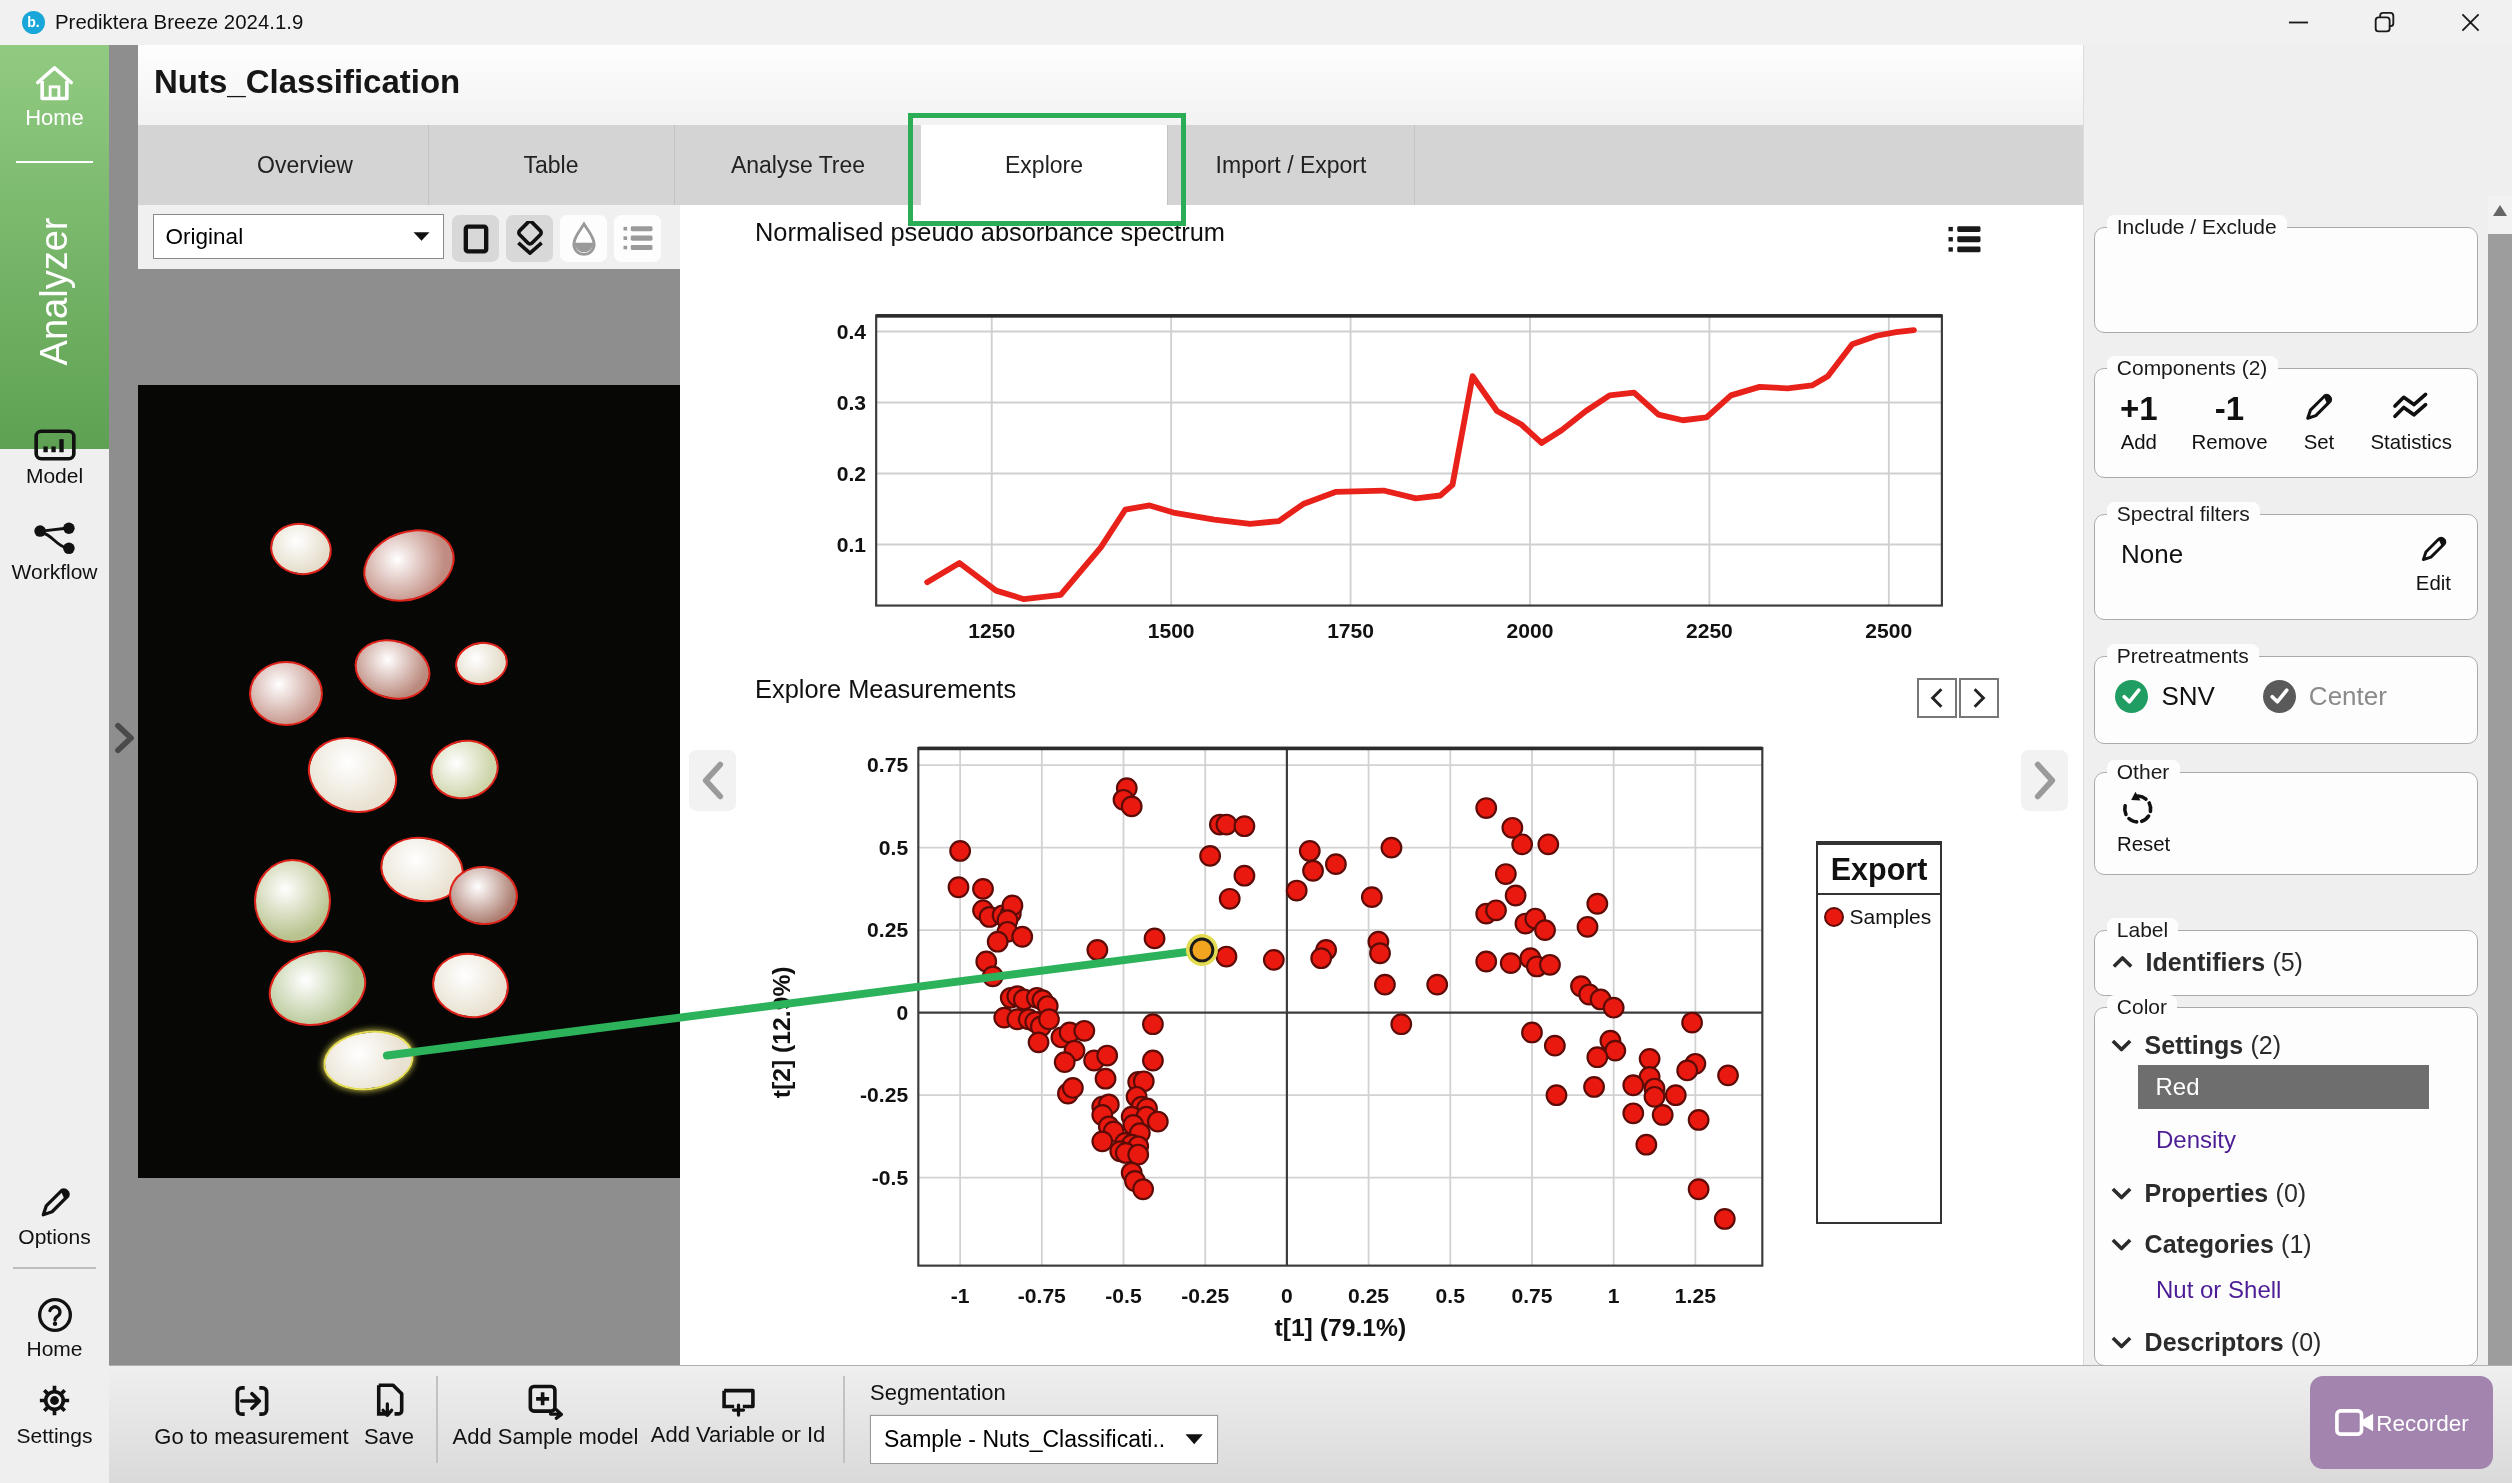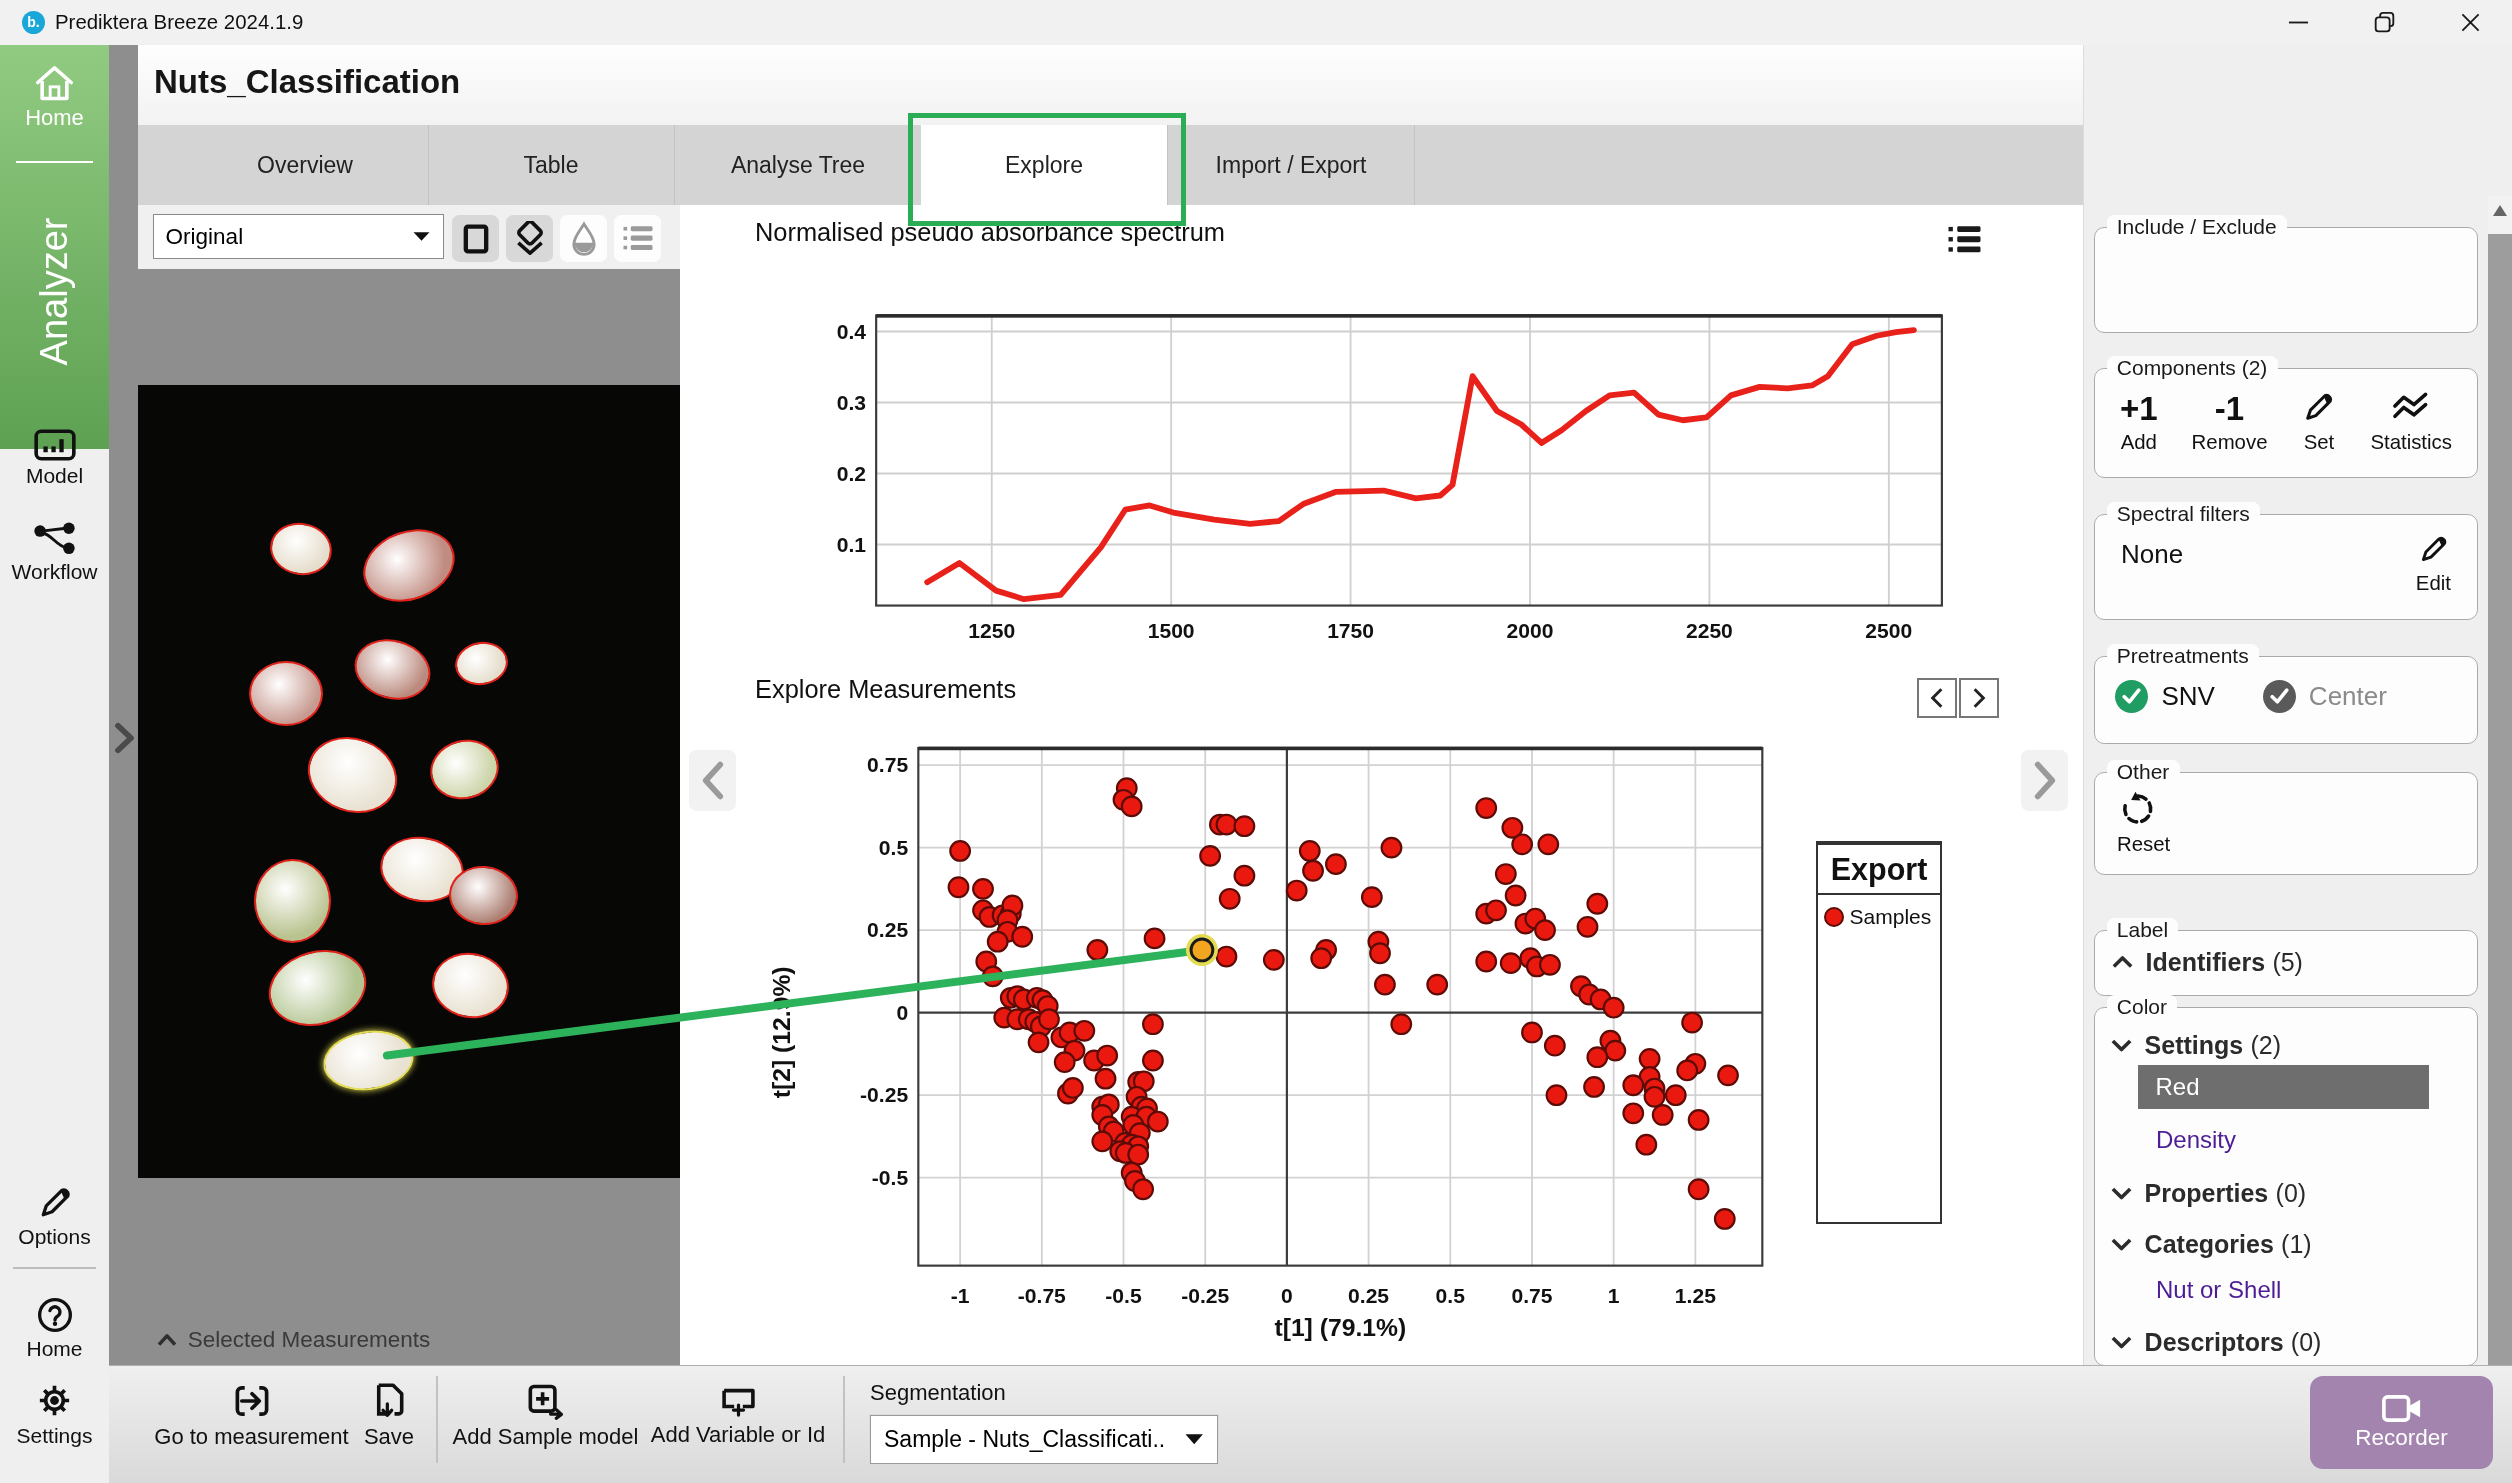--- a/index.html
+++ b/index.html
@@ -77,21 +77,21 @@
   .scroll-arrow{left:2493px;width:0;height:0;border-left:7.3px solid transparent;border-right:7.3px solid transparent;cursor:pointer;}
   
   #bottom-bar{left:109px;top:1365px;width:2403px;height:119px;background:linear-gradient(#efefef,#d9d9d9);border-top:1.5px solid #b0b0b0;}
   .bb-btn{position:absolute;display:flex;flex-direction:column;align-items:center;cursor:pointer;}
   .bb-btn .lbl{font-size:22px;color:#111;margin-top:4.4px;white-space:nowrap;}
   .bb-divider{position:absolute;top:1376px;width:1.5px;height:87px;background:#c2c2c2;}
   #seg-label{left:870px;top:1380px;font-size:22px;color:#111;}
   #seg-select{left:870px;top:1415px;width:348px;height:49px;background:#fff;border:1.5px solid #9a9a9a;outline:1.5px solid #dcdcdc;
     display:flex;align-items:center;justify-content:space-between;padding:0 13px;box-sizing:border-box;font-size:23px;cursor:pointer;}
   #recorder-btn{left:2310px;top:1376px;width:183px;height:93px;background:#a284ae;border-radius:13px;
-    display:flex;flex-direction:column;align-items:center;justify-content:center;cursor:pointer;}
+    display:flex;flex-direction:row;align-items:center;justify-content:center;cursor:pointer;}
   #recorder-btn .lbl{color:#fff;font-size:22.5px;margin-top:2.9px;}
   svg{display:block;}
   #chart-layer,#overlay-layer{left:0;top:0;width:2512px;height:1483px;pointer-events:none;z-index:20;}
   #overlay-layer{z-index:30;}
 </style>
 </head>
 <body>
 
 <div id="app">
 
@@ -238,26 +238,20 @@
       <div class="nut" style="left: 317px; top: 257px; width: 49px; height: 39px; border-radius: 50%; transform: rotate(-10deg); background: radial-gradient(circle at 40% 35%, rgb(255, 255, 255) 0%, rgb(229, 221, 203) 70%);"></div>
       <div class="nut" style="left: 169px; top: 353px; width: 87px; height: 70px; border-radius: 50%; transform: rotate(20deg); background: radial-gradient(circle at 40% 35%, rgb(255, 255, 255) 0%, rgb(233, 226, 210) 70%);"></div>
       <div class="nut" style="left: 292px; top: 355px; width: 65px; height: 55px; border-radius: 50%; transform: rotate(-15deg); background: radial-gradient(circle at 40% 35%, rgb(255, 255, 255) 0%, rgb(204, 212, 168) 70%);"></div>
       <div class="nut" style="left: 242px; top: 452px; width: 80px; height: 61px; border-radius: 50%; transform: rotate(10deg); background: radial-gradient(circle at 40% 35%, rgb(255, 255, 255) 0%, rgb(233, 226, 210) 70%);"></div>
       <div class="nut" style="left: 116px; top: 474px; width: 73px; height: 80px; border-radius: 50%; transform: rotate(0deg); background: radial-gradient(circle at 40% 35%, rgb(255, 255, 255) 0%, rgb(185, 195, 143) 70%);"></div>
       <div class="nut" style="left: 311px; top: 481px; width: 65px; height: 55px; border-radius: 50%; transform: rotate(5deg); background: radial-gradient(circle at 40% 35%, rgb(255, 255, 255) 0%, rgb(173, 127, 114) 70%);"></div>
       <div class="nut" style="left: 130px; top: 566px; width: 95px; height: 70px; border-radius: 50%; transform: rotate(-15deg); background: radial-gradient(circle at 40% 35%, rgb(255, 255, 255) 0%, rgb(178, 196, 144) 70%);"></div>
       <div class="nut" style="left: 294px; top: 568px; width: 73px; height: 61px; border-radius: 50%; transform: rotate(10deg); background: radial-gradient(circle at 40% 35%, rgb(255, 255, 255) 0%, rgb(233, 226, 210) 70%);"></div>
       <div class="nut" id="highlight-nut" style="left: 185px; top: 646px; width: 87px; height: 55px; border-radius: 50%; transform: rotate(-8deg); border: 2.9px solid rgb(227, 220, 82); background: radial-gradient(circle at 40% 35%, rgb(255, 255, 255) 0%, rgb(233, 226, 210) 70%); box-shadow: rgb(227, 220, 82) 0px 0px 7.3px;"></div>
     </div>
-  <div class="abs" id="selmeas-row">
-    <svg width="22" height="14.5" viewBox="0 0 30 20" style="margin-left:17.5px">
-        <path d="M4 16 L15 4 L26 16" fill="none" stroke="#2f2f2f" stroke-width="5" stroke-linejoin="round"></path>
-      </svg>
-    <span class="t">Selected Measurements</span>
-  </div>
 
   <div class="abs" id="center-panel"></div>
   <div class="abs sec-title" style="left:755px;top:218px;">Normalised pseudo absorbance spectrum</div>
   <div class="abs" style="left:1947px;top:224px;cursor:pointer;">
     <svg width="35" height="32" viewBox="0 0 48 44">
       <g fill="#1a1a1a">
           <rect x="2" y="4" width="6" height="6"></rect>
           <rect x="14" y="3" width="32" height="8" rx="2"></rect>
       <rect x="2" y="18" width="6" height="6"></rect>
           <rect x="14" y="17" width="32" height="8" rx="2"></rect>

